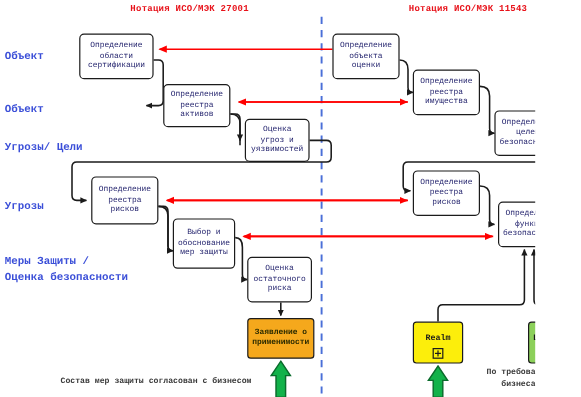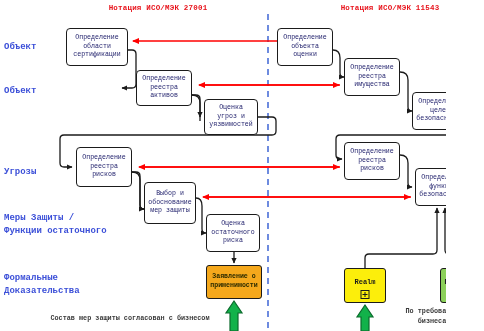--- a/index.html
+++ b/index.html
@@ -147,25 +147,24 @@
       <path d="M365,305 L373,317 L369,317 L369,331 L361,331 L361,317 L357,317 z"></path>
       <path d="M461,305 L469,317 L465,317 L465,331 L457,331 L457,317 L453,317 z"></path>
     </g>
   </svg>
 
   <div class="title" style="left:68px;top:4px;width:180px;">Нотация ИСО/МЭК 27001</div>
   <div class="title" style="left:300px;top:4px;width:180px;">Нотация ИСО/МЭК 11543</div>
 
   <div class="rowlabel" style="left:4px;top:41px;">Объект</div>
   <div class="rowlabel" style="left:4px;top:85px;">Объект</div>
+  <div class="rowlabel" style="left:4px;top:117px;">Угрозы/ Цели</div>
   <div class="rowlabel" style="left:4px;top:166px;">Угрозы</div>
   <div class="rowlabel" style="left:4px;top:212px;">Меры Защиты /
-Функции остаточного</div>
-  <div class="rowlabel" style="left:4px;top:272px;">Формальные
-Доказательства</div>
+Оценка безопасности</div>
 
   <div class="node" style="left:66px;top:28px;width:62px;height:38px;">Определение
 области
 сертификации</div>
   <div class="node" style="left:136px;top:70px;width:56px;height:36px;">Определение
 реестра
 активов</div>
   <div class="node" style="left:204px;top:99px;width:54px;height:36px;">Оценка
 угроз и
 уязвимостей</div>

